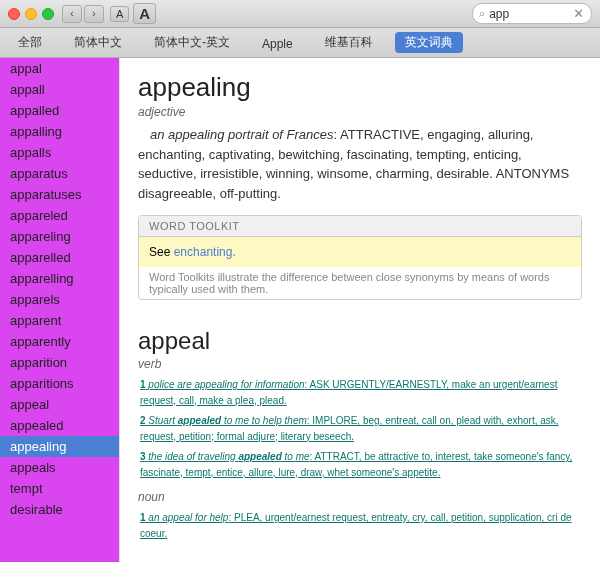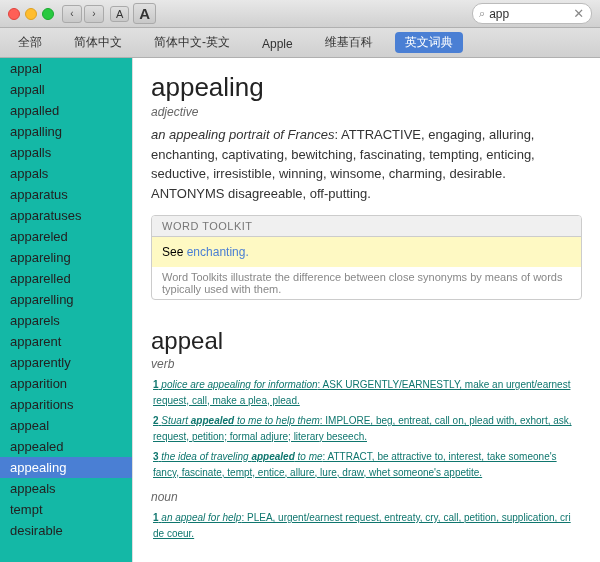--- a/index.html
+++ b/index.html
@@ -131,22 +131,22 @@
 
     
     .main {
       display: flex;
       height: calc(562px - 28px - 30px);
       overflow: hidden;
     }
 
     
     .sidebar {
-      width: 133px;
-      background: #14b8a6;
+      width: 120px;
+      background: #d946ef;
       border-right: 1px solid #ddd;
       overflow-y: auto;
       overflow-x: hidden;
     }
     .sidebar::-webkit-scrollbar { width: 6px; }
     .sidebar::-webkit-scrollbar-track { background: #f0f0f0; }
     .sidebar::-webkit-scrollbar-thumb { background: #ccc; border-radius: 3px; }
     .sidebar-item {
       padding: 3px 10px;
       font-size: 13px;
@@ -184,20 +184,21 @@
       margin-bottom: 6px;
     }
     .definition-block {
       font-size: 13px;
       color: #333;
       line-height: 1.5;
       margin-bottom: 12px;
     }
     .definition-block em {
       font-style: italic;
+      margin-left: 12px;
     }
 
     
     .toolkit-box {
       border: 1px solid #ccc;
       border-radius: 4px;
       margin-bottom: 27px;
       overflow: hidden;
     }
     .toolkit-header {
@@ -277,21 +278,20 @@
 </div>
 
 <div class="main">
 
   <div class="sidebar">
     <div class="sidebar-item">appal</div>
     <div class="sidebar-item">appall</div>
     <div class="sidebar-item">appalled</div>
     <div class="sidebar-item">appalling</div>
     <div class="sidebar-item">appalls</div>
-    <div class="sidebar-item">appals</div>
     <div class="sidebar-item">apparatus</div>
     <div class="sidebar-item">apparatuses</div>
     <div class="sidebar-item">appareled</div>
     <div class="sidebar-item">appareling</div>
     <div class="sidebar-item">apparelled</div>
     <div class="sidebar-item">apparelling</div>
     <div class="sidebar-item">apparels</div>
     <div class="sidebar-item">apparent</div>
     <div class="sidebar-item">apparently</div>
     <div class="sidebar-item">apparition</div>

